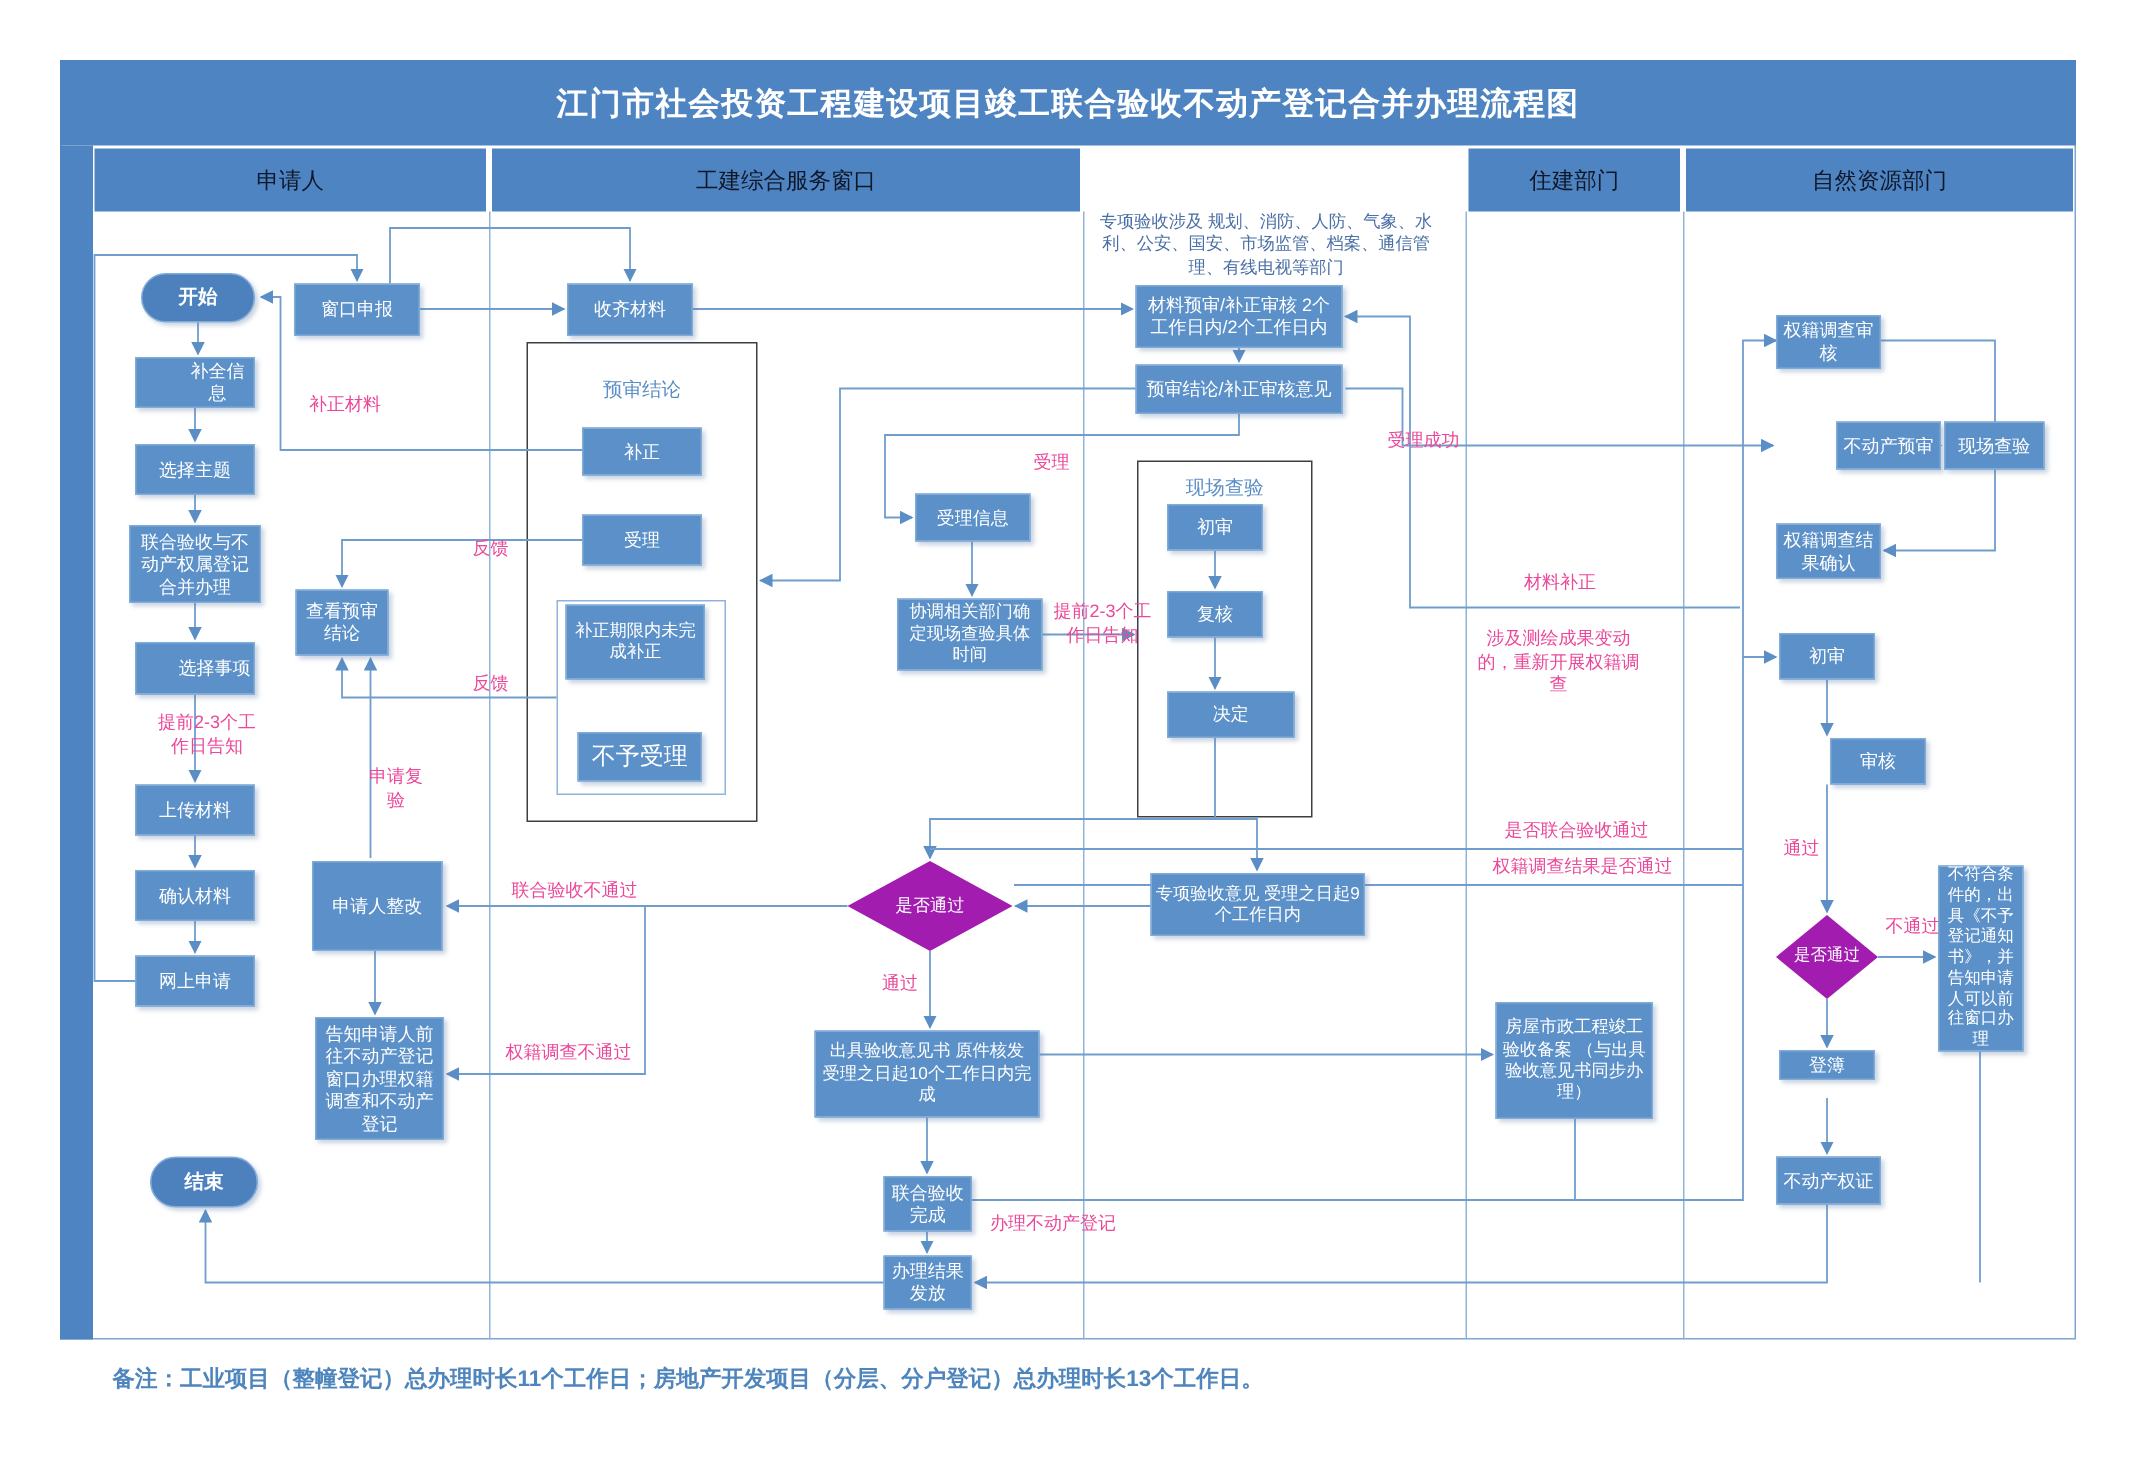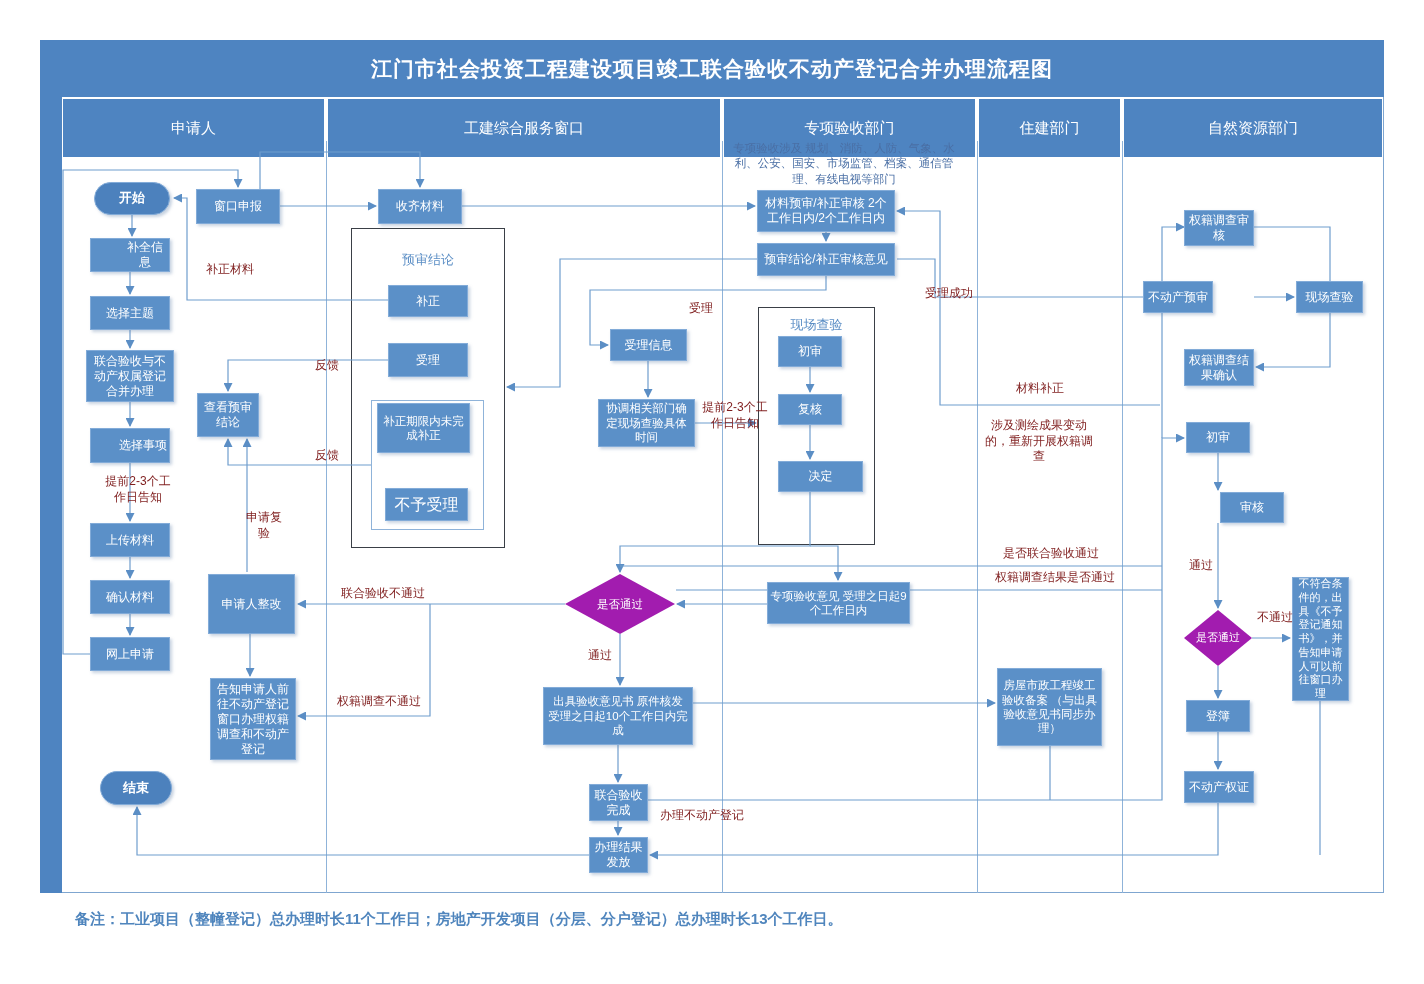--- a/index.html
+++ b/index.html
@@ -2,47 +2,46 @@
 <html><head>
 <meta charset="utf-8">
 <style>
   html,body{margin:0;padding:0;background:#ffffff;}
   body{font-family:"Liberation Sans","DejaVu Sans",sans-serif;}
   #stage{position:relative;width:1424px;height:984px;background:#fff;overflow:hidden;}
   .frame{position:absolute;left:40px;top:40px;width:1344px;height:853px;border:1px solid #7fa6d0;box-sizing:border-box;background:#fff;}
   .titleband{position:absolute;left:40px;top:40px;width:1344px;height:57px;background:#4e84c1;color:#fff;
     display:flex;align-items:center;justify-content:center;font-size:21px;font-weight:bold;letter-spacing:1px;}
   .leftstrip{position:absolute;left:40px;top:97px;width:22px;height:796px;background:#4e84c1;}
-  .lanehead{position:absolute;top:99px;height:58px;background:#4e84c1;color:#ffffff;display:flex;align-items:center;justify-content:center;font-size:15px;}
+  .lanehead{position:absolute;top:99px;height:42px;background:#4e84c1;color:#0f172a;display:flex;align-items:center;justify-content:center;font-size:15px;}
   .lanesep{position:absolute;top:141px;height:752px;width:1px;background:#8fb3d9;}
   .node{position:absolute;box-sizing:border-box;display:flex;align-items:center;justify-content:center;text-align:center;
     color:#fff;background:#5b90c8;border:1px solid #82abd8;box-shadow:2px 2px 3px rgba(96,128,168,.35);line-height:1.25;padding:2px;}
   .stadium{border-radius:17px;background:#4c81bd;font-weight:bold;}
   .decision{background:#a21caf;border:none;box-shadow:none;
     clip-path:polygon(50% 0,100% 50%,50% 100%,0 50%);}
   .annotation{background:transparent;border:none;box-shadow:none;color:#4a6fa5;line-height:1.35;}
   .group{position:absolute;box-sizing:border-box;background:transparent;}
   .group.dark{border:1.5px solid #3a3f46;}
   .group.light{border:1px solid #8fb3d9;}
   .ctitle{position:absolute;left:0;width:100%;text-align:center;color:#5b8ec5;font-size:13px;}
-  .lbl{position:absolute;color:#7f1d1d;font-size:12px;line-height:1.3;text-align:center;}
+  .lbl{position:absolute;color:#ec4899;font-size:12px;line-height:1.3;text-align:center;}
   .note{position:absolute;color:#4f85bd;font-size:15px;font-weight:600;}
   svg#edges{position:absolute;left:0;top:0;pointer-events:none;}
 </style>
 </head>
 <body>
 
 <div id="stage">
   <div class="frame"></div>
   <div class="titleband">江门市社会投资工程建设项目竣工联合验收不动产登记合并办理流程图</div>
   <div class="leftstrip"></div>
 
   <div class="lanehead" style="left:63px;width:261px;">申请人</div>
   <div class="lanehead" style="left:328px;width:392px;">工建综合服务窗口</div>
-  <div class="lanehead" style="left:724px;width:251px;">专项验收部门</div>
   <div class="lanehead" style="left:979px;width:141px;">住建部门</div>
   <div class="lanehead" style="left:1124px;width:258px;">自然资源部门</div>
 
   <div class="lanesep" style="left:326px;"></div>
   <div class="lanesep" style="left:722px;"></div>
   <div class="lanesep" style="left:977px;"></div>
   <div class="lanesep" style="left:1122px;"></div>
 
   <div id="groups">
       <div class="group dark" style="left: 351px; top: 228px; width: 154px; height: 320px;">
@@ -136,28 +135,28 @@
       <div class="node" title="工建综合服务窗口" style="left: 589px; top: 837px; width: 59px; height: 36px; font-size: 12px;">办理结果发放</div>
       <div class="node annotation" title="专项验收部门" style="left: 724px; top: 142px; width: 240px; height: 44px; font-size: 11.5px;">专项验收涉及 规划、消防、人防、气象、水利、公安、国安、市场监管、档案、通信管理、有线电视等部门</div>
       <div class="node" title="专项验收部门" style="left: 757px; top: 190px; width: 138px; height: 42px; font-size: 12px;">材料预审/补正审核 2个工作日内/2个工作日内</div>
       <div class="node" title="专项验收部门" style="left: 757px; top: 243px; width: 138px; height: 33px; font-size: 12px;">预审结论/补正审核意见</div>
       <div class="node" title="专项验收部门" style="left: 778px; top: 336px; width: 64px; height: 31px; font-size: 12px;">初审</div>
       <div class="node" title="专项验收部门" style="left: 778px; top: 394px; width: 64px; height: 31px; font-size: 12px;">复核</div>
       <div class="node" title="专项验收部门" style="left: 778px; top: 461px; width: 85px; height: 31px; font-size: 12px;">决定</div>
       <div class="node" title="专项验收部门" style="left: 767px; top: 582px; width: 143px; height: 42px; font-size: 11.5px;">专项验收意见 受理之日起9个工作日内</div>
       <div class="node" title="住建部门" style="left: 997px; top: 668px; width: 105px; height: 78px; font-size: 11.5px;">房屋市政工程竣工验收备案 （与出具验收意见书同步办理）</div>
       <div class="node" title="自然资源部门" style="left: 1184px; top: 210px; width: 70px; height: 36px; font-size: 12px;">权籍调查审核</div>
-      <div class="node" title="自然资源部门" style="left: 1143px; top: 281px; width: 70px; height: 32px; font-size: 12px;">不动产预审</div>
+      <div class="node" title="自然资源部门" style="left: 1224px; top: 281px; width: 70px; height: 32px; font-size: 12px;">不动产预审</div>
       <div class="node" title="自然资源部门" style="left: 1296px; top: 281px; width: 67px; height: 32px; font-size: 12px;">现场查验</div>
       <div class="node" title="自然资源部门" style="left: 1184px; top: 349px; width: 70px; height: 37px; font-size: 12px;">权籍调查结果确认</div>
       <div class="node" title="自然资源部门" style="left: 1186px; top: 422px; width: 64px; height: 31px; font-size: 12px;">初审</div>
       <div class="node" title="自然资源部门" style="left: 1186px; top: 492px; width: 64px; height: 31px; font-size: 12px; margin-left: 34px;">审核</div>
       <div class="node decision" title="自然资源部门" style="left: 1184px; top: 610px; width: 68px; height: 56px; font-size: 11px;">是否通过</div>
       <div class="node" title="自然资源部门" style="left: 1292px; top: 577px; width: 57px; height: 124px; font-size: 11px;">不符合条件的，出具《不予登记通知书》，并告知申请人可以前往窗口办理</div>
-      <div class="node" title="自然资源部门" style="left: 1186px; top: 700px; width: 64px; height: 32px; font-size: 12px;">登簿</div>
+      <div class="node" title="自然资源部门" style="left: 1186px; top: 700px; width: 64px; height: 20px; font-size: 12px;">登簿</div>
       <div class="node" title="自然资源部门" style="left: 1184px; top: 771px; width: 70px; height: 32px; font-size: 12px;">不动产权证</div>
     </div>
   <div id="labels">
       <div class="lbl" style="left: 200px; top: 262px; width: 60px; font-size: 12px;">补正材料</div>
       <div class="lbl" style="left: 100px; top: 474px; width: 76px; font-size: 12px;">提前2-3个工作日告知</div>
       <div class="lbl" style="left: 244px; top: 510px; width: 40px; font-size: 12px;">申请复验</div>
       <div class="lbl" style="left: 310px; top: 358px; width: 34px; font-size: 12px;">反馈</div>
       <div class="lbl" style="left: 310px; top: 448px; width: 34px; font-size: 12px;">反馈</div>
       <div class="lbl" style="left: 333px; top: 586px; width: 100px; font-size: 12px;">联合验收不通过</div>
       <div class="lbl" style="left: 329px; top: 694px; width: 100px; font-size: 12px;">权籍调查不通过</div>

